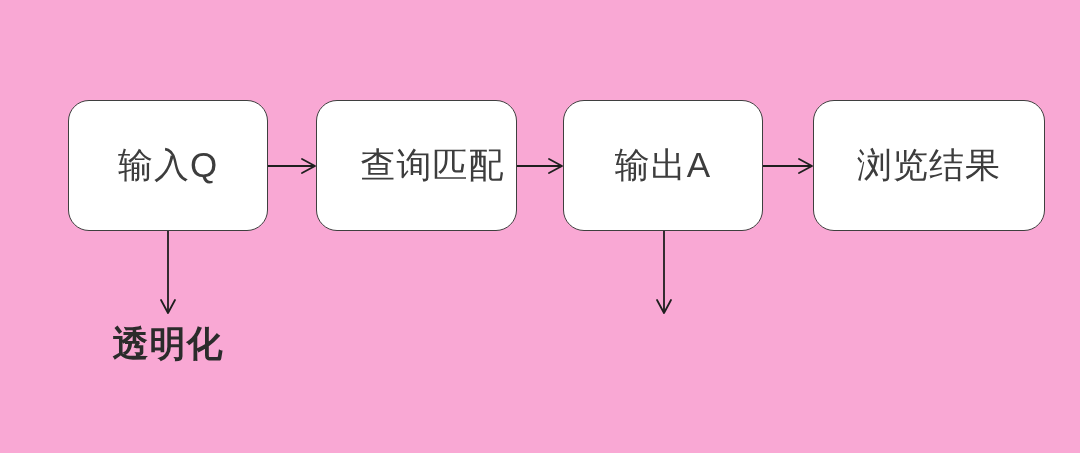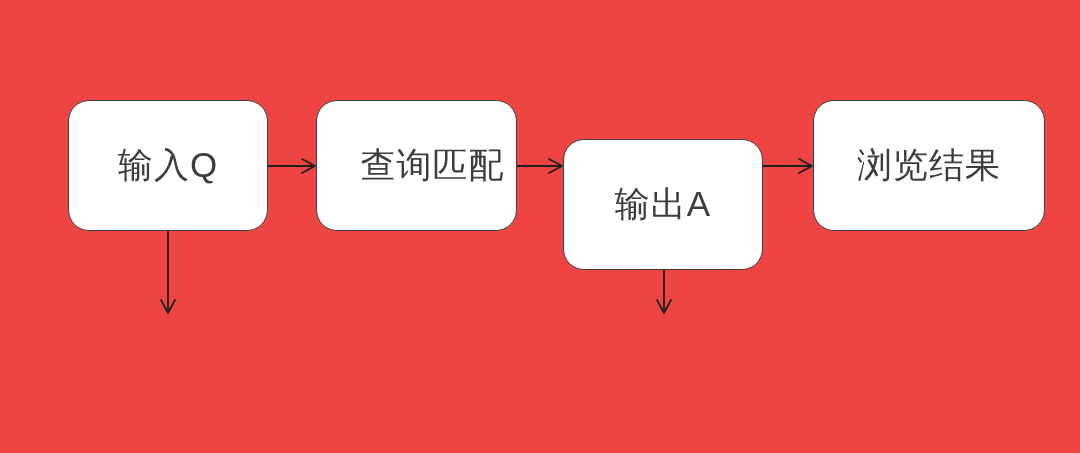--- a/index.html
+++ b/index.html
@@ -2,21 +2,21 @@
 <html><head>
 <meta charset="utf-8">
 <style>
   html, body { margin: 0; padding: 0; }
   body { font-family: "Liberation Sans", "DejaVu Sans", sans-serif; }
 
   .canvas {
     position: relative;
     width: 1080px;
     height: 453px;
-    background: #ef4444;
+    background: #f9a8d4;
     overflow: hidden;
   }
 
   .arrows-layer {
     position: absolute;
     left: 0; top: 0;
     width: 1080px; height: 453px;
     pointer-events: none;
   }
 
@@ -35,21 +35,21 @@
   }
   .node-label {
     font-size: 35px;
     font-weight: 400;
     color: #3d3d3d;
     letter-spacing: 1px;
     white-space: nowrap;
   }
   .node-1 { left: 68px; }
   .node-2 { left: 316px; width: 201px; padding-left: 32px; }
-  .node-3 { left: 563px; margin-top: 39px; }
+  .node-3 { left: 563px; }
   .node-4 { left: 813px; width: 232px; }
 
   .annotation {
     position: absolute;
     top: 320px;
     transform: translateX(-50%);
     font-size: 36px;
     font-weight: 700;
     color: #2b2b2b;
     letter-spacing: 1px;
@@ -100,15 +100,16 @@
   </div>
 
   <div class="node node-3">
     <span class="node-label">输出A</span>
   </div>
 
   <div class="node node-4">
     <span class="node-label">浏览结果</span>
   </div>
 
+  <div class="annotation annotation-1">透明化</div>
 
 
 </div>
 
 </body></html>

